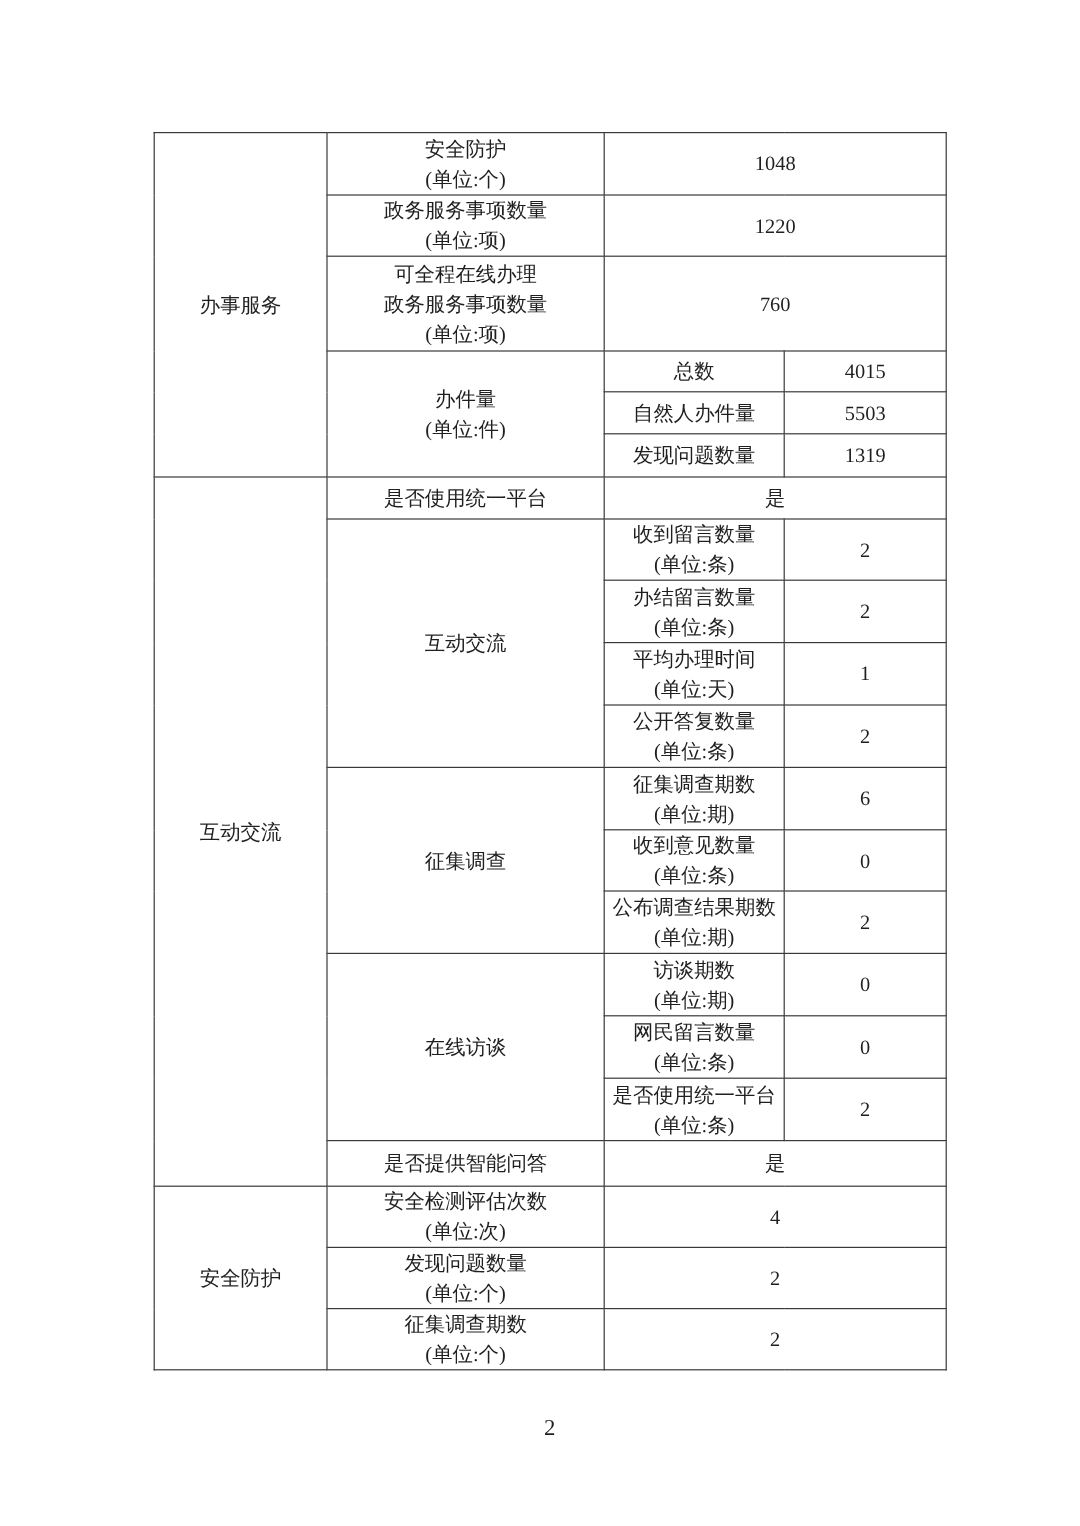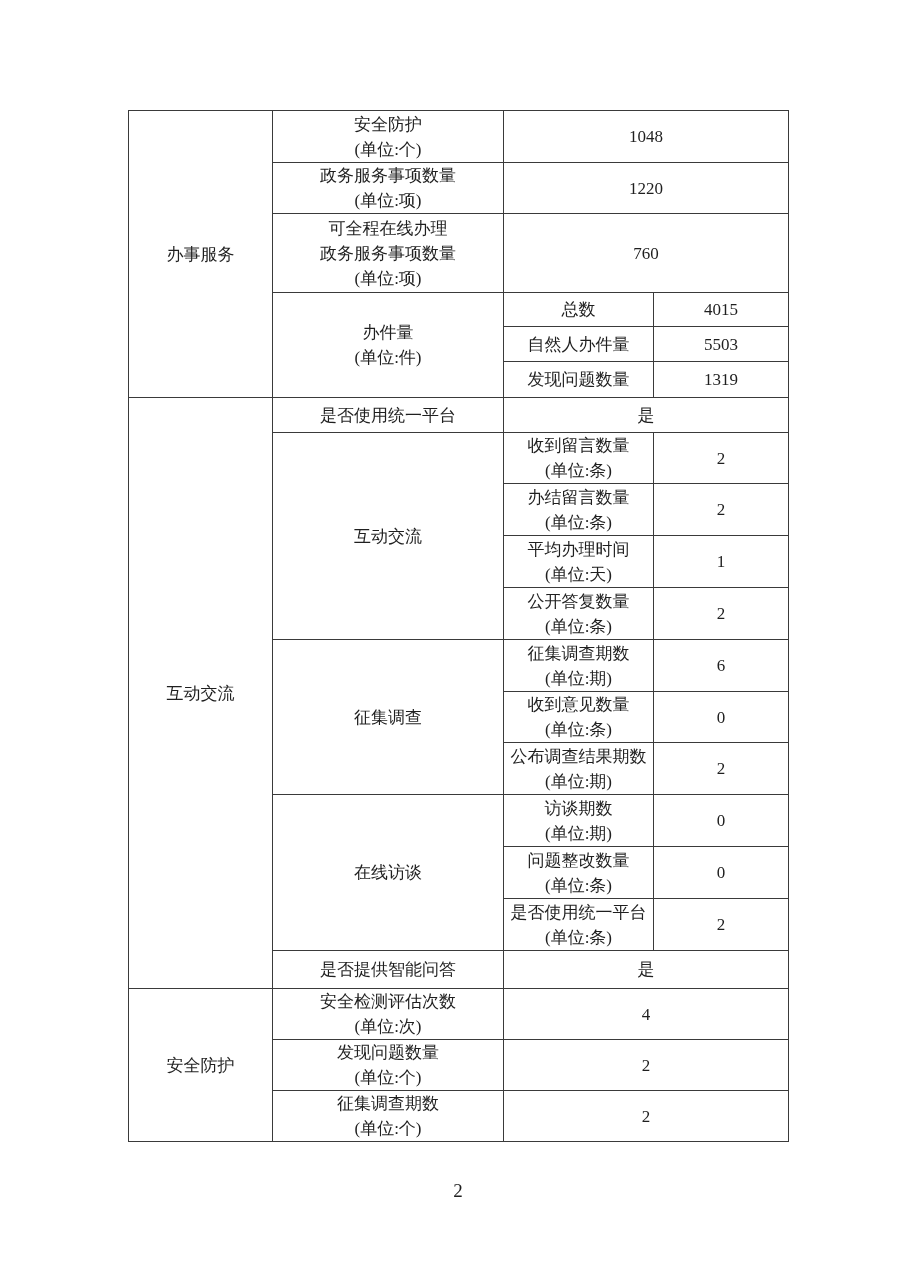--- a/index.html
+++ b/index.html
@@ -156,21 +156,21 @@
   <tr style="height:52px">
     <td rowspan="3">在线访谈</td>
     <td>
       <div>访谈期数</div>
       <div>(单位:期)</div>
     </td>
     <td>0</td>
   </tr>
   <tr style="height:52px">
     <td>
-      <div>问题整改数量</div>
+      <div>网民留言数量</div>
       <div>(单位:条)</div>
     </td>
     <td>0</td>
   </tr>
   <tr style="height:52px">
     <td>
       <div>是否使用统一平台</div>
       <div>(单位:条)</div>
     </td>
     <td>2</td>

